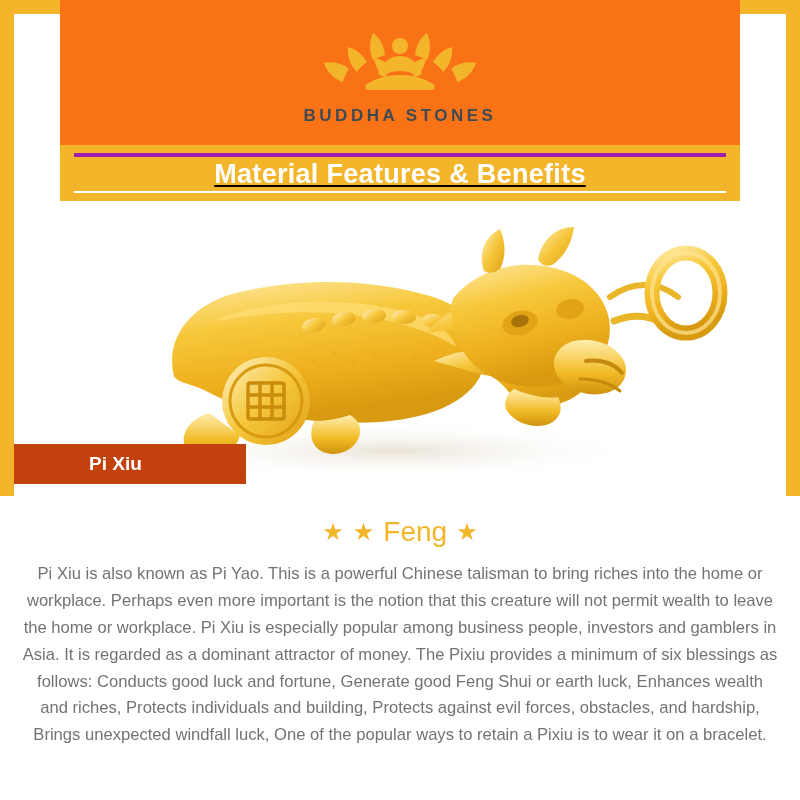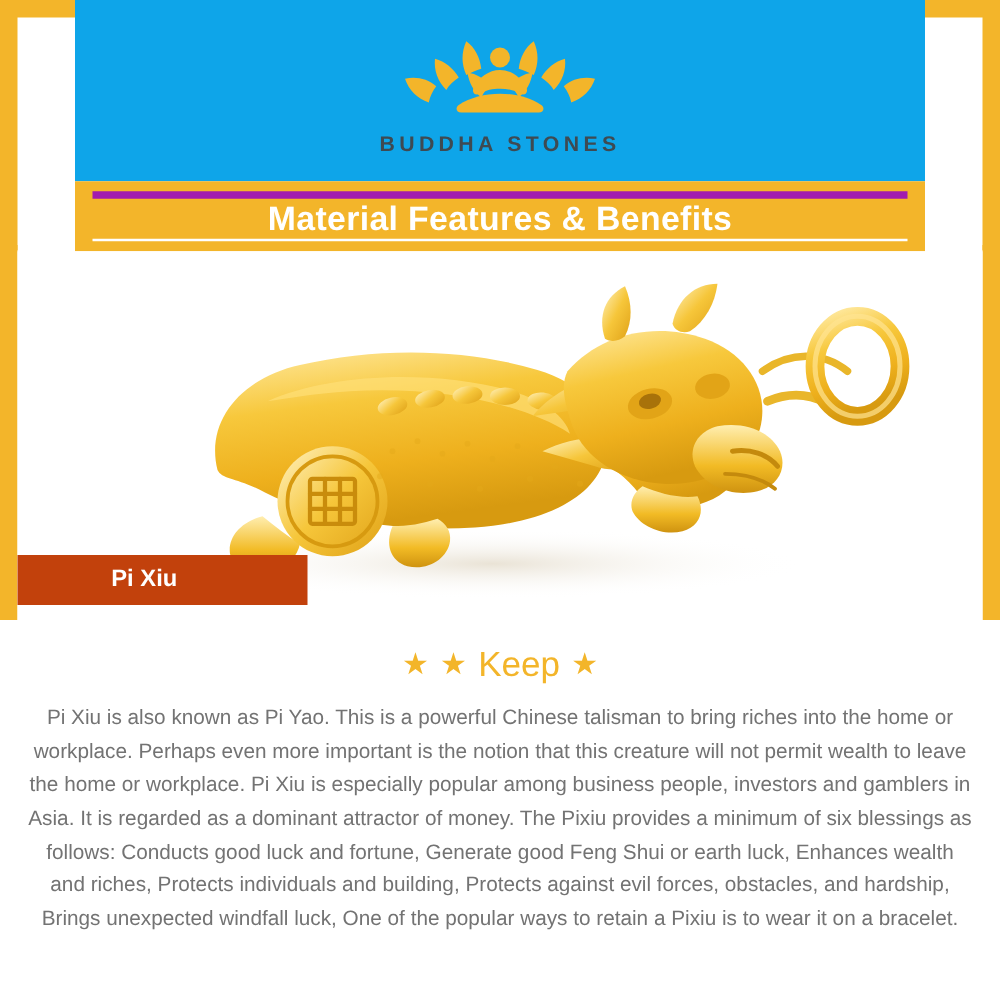--- a/index.html
+++ b/index.html
@@ -47,21 +47,21 @@
     right: 0; top: 196px;
     width: 14px; height: 300px;
     background: #f3b52a;
   }
 
   
   .header {
     position: absolute;
     top: 0; left: 60px; right: 60px;
     height: 145px;
-    background: #0ea5e9;
+    background: #f97316;
     display: flex;
     flex-direction: column;
     align-items: center;
     justify-content: flex-start;
     padding-top: 20px;
   }
   .logo-mark { width: 190px; height: 82px; }
   .brand-name {
     margin-top: 4px;
     font-size: 17px;
@@ -76,25 +76,26 @@
     top: 145px; left: 60px; right: 60px;
     height: 56px;
     background: #f3b52a;
     display: flex;
     align-items: center;
     justify-content: center;
   }
   .title-band .inner {
     width: calc(100% - 28px);
     height: 40px;
-    border-top: 6px solid #a21caf;
+    border-top: 4px solid #a21caf;
     border-bottom: 2px solid #ffffff;
     display: flex;
     align-items: center;
     justify-content: center;
+    text-decoration: underline;
   }
   .title-text {
     color: #ffffff;
     font-size: 27px;
     font-weight: bold;
     letter-spacing: 0.3px;
   }
 
   
   .hero {
@@ -295,19 +296,19 @@
   </div>
 
   <div class="label-tab">
     <span class="label-tab-text">Pi Xiu</span>
   </div>
 
   <div class="body-section">
     <div class="benefits-line">
       <span class="star">★</span>
       <span class="star">★</span>
-      <span class="word">Keep</span>
+      <span class="word">Feng</span>
       <span class="star">★</span>
     </div>
     <p class="body-text">Pi Xiu is also known as Pi Yao. This is a powerful Chinese talisman to bring riches into the home or workplace. Perhaps even more important is the notion that this creature will not permit wealth to leave the home or workplace. Pi Xiu is especially popular among business people, investors and gamblers in Asia. It is regarded as a dominant attractor of money. The Pixiu provides a minimum of six blessings as follows: Conducts good luck and fortune, Generate good Feng Shui or earth luck, Enhances wealth and riches, Protects individuals and building, Protects against evil forces, obstacles, and hardship, Brings unexpected windfall luck, One of the popular ways to retain a Pixiu is to wear it on a bracelet.</p>
   </div>
 
 </div>
 
 </body></html>

